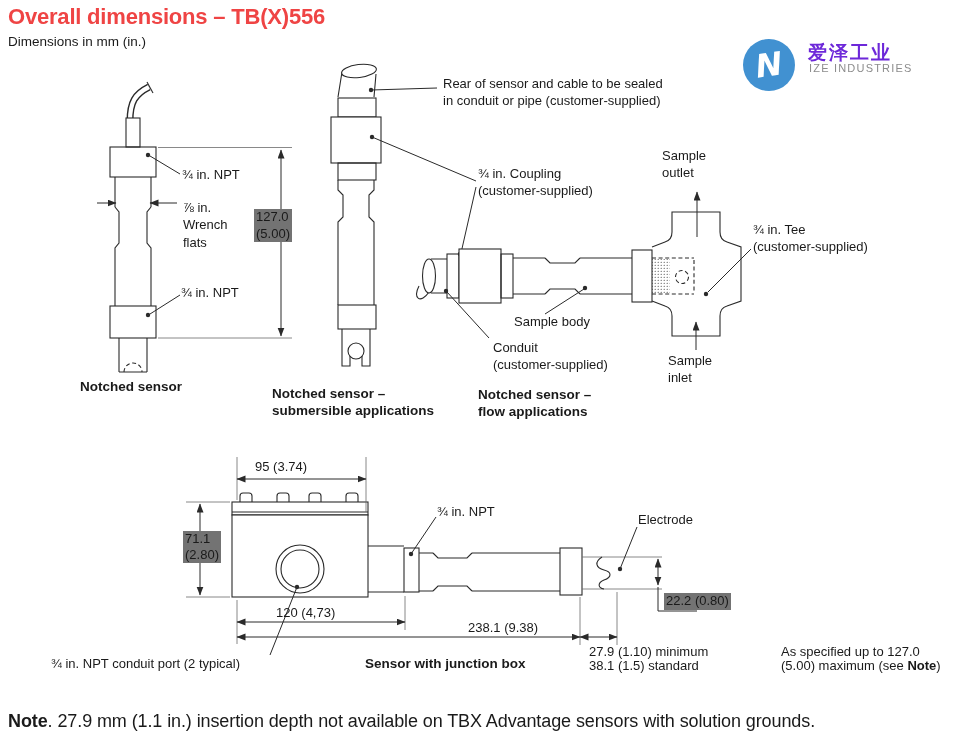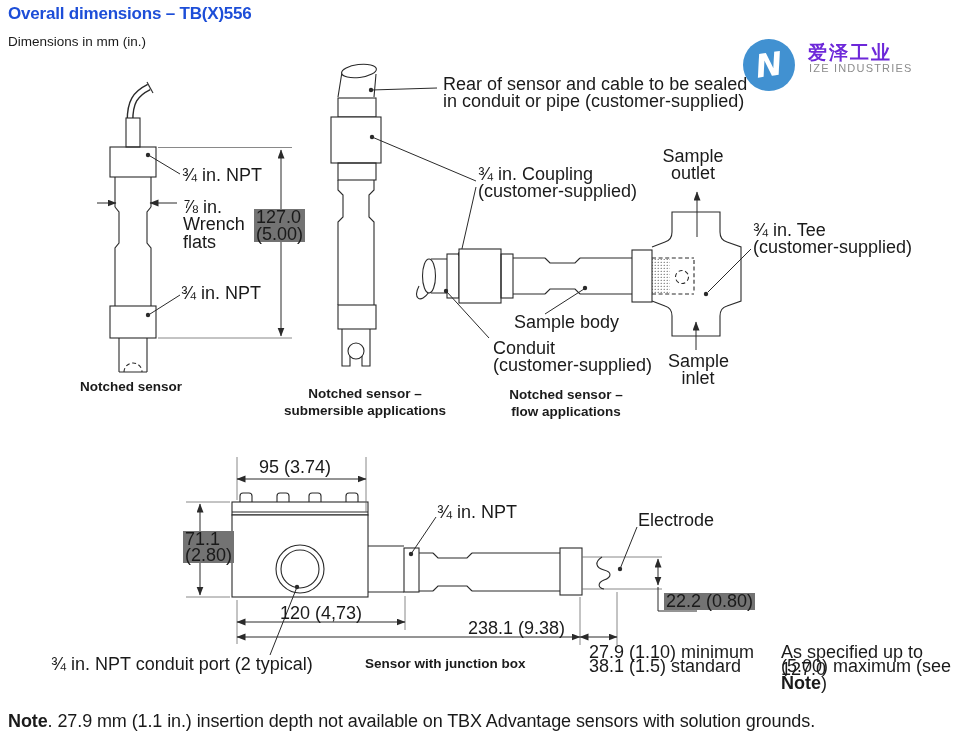--- a/index.html
+++ b/index.html
@@ -1,22 +1,22 @@
 <!DOCTYPE html>
 <html><head>
 <meta charset="utf-8">
 <style>
   html,body{margin:0;padding:0;background:#fff;}
   #page{position:relative;width:968px;height:740px;background:#fff;overflow:hidden;
         font-family:"Liberation Sans",sans-serif;color:#1a1a1a;}
-  .lb{position:absolute;font-size:18px;line-height:16.5px;white-space:pre-line;color:#1a1a1a;}
+  .lb{position:absolute;font-size:13px;line-height:16.5px;white-space:pre-line;color:#1a1a1a;}
   .cap{font-weight:bold;font-size:13.5px;}
-  .ctr{text-align:center;}
+  .ctr{text-align:left;}
   .bgw{background:#737373;padding:0 2px;}
-  .title{position:absolute;left:8px;top:4px;font-size:17px;font-weight:bold;letter-spacing:-.2px;color:#1d4ed8;}
+  .title{position:absolute;left:8px;top:4px;font-size:22px;font-weight:bold;letter-spacing:-.2px;color:#ef4444;}
   .subtitle{position:absolute;left:8px;top:34px;font-size:13.5px;}
   .logo-cn{position:absolute;left:808px;top:40px;font-size:19px;font-weight:bold;color:#6d28d9;letter-spacing:2px;}
   .logo-en{position:absolute;left:809px;top:62px;font-size:11px;color:#8c8c8c;letter-spacing:1.2px;}
   .note{position:absolute;left:8px;top:711px;font-size:18px;letter-spacing:-.1px;}
   svg.art{position:absolute;left:0;top:0;}
   .s{stroke:#2a2a2a;stroke-width:1.1;fill:none;}
   .f{fill:#fff;}
   .t{stroke:#6b6b6b;stroke-width:.8;fill:none;}
   .dm{stroke:#2a2a2a;stroke-width:1;fill:none;}
   .dash{stroke-dasharray:4 2.6;}

